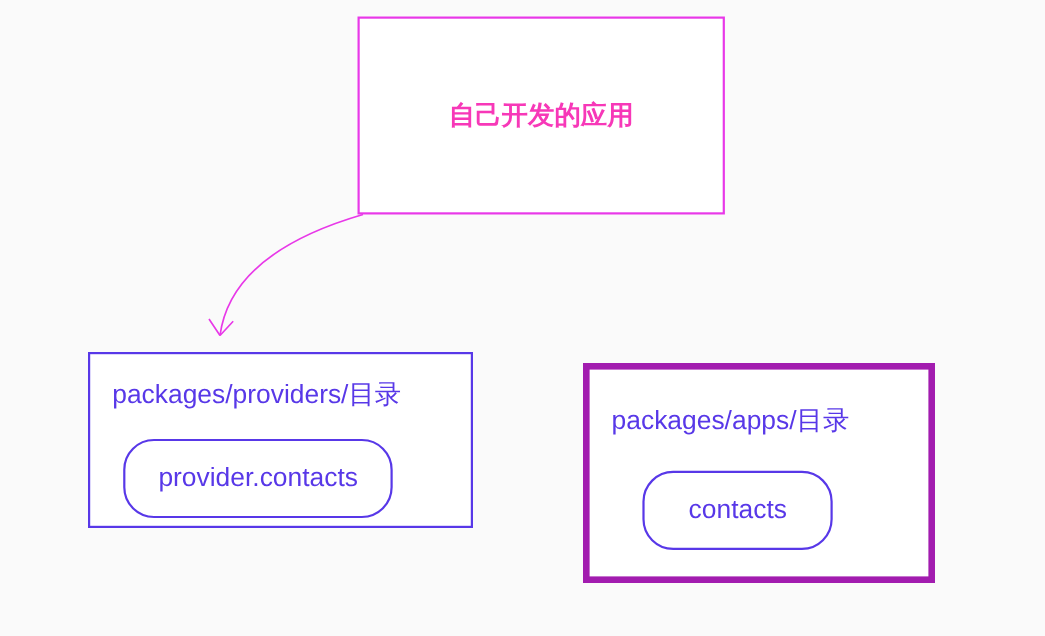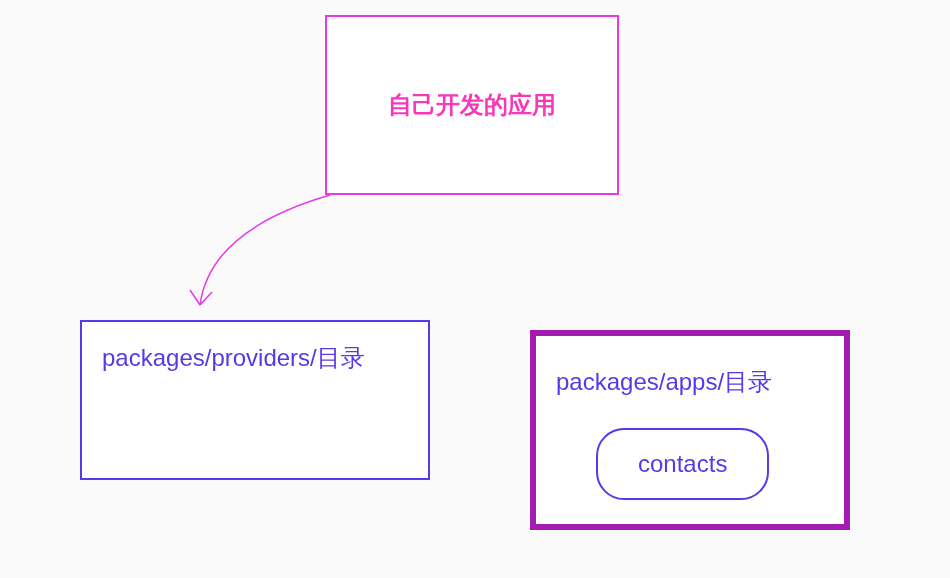--- a/index.html
+++ b/index.html
@@ -12,21 +12,21 @@
       position: relative;
     }
     .box {
       position: absolute;
       background: white;
       box-sizing: border-box;
     }
     .top-box {
       left: 325px;
       top: 15px;
-      width: 294px;
+      width: 334px;
       height: 180px;
       border: 2px solid #e838e8;
       display: flex;
       align-items: center;
       justify-content: center;
     }
     .top-label {
       color: #f738b8;
       font-size: 24px;
       font-weight: bold;
@@ -62,21 +62,21 @@
       font-size: 24px;
       margin-left: 10px;
     }
     .rounded-inner-right {
       border: 2px solid #5838e8;
       border-radius: 28px;
       padding: 20px 40px;
       display: inline-block;
       color: #5838e8;
       font-size: 24px;
-      margin-left: 40px;
+      margin-left: 28px;
       margin-top: 5px;
     }
     .arrow-svg {
       position: absolute;
       left: 160px;
       top: 190px;
       width: 200px;
       height: 140px;
       pointer-events: none;
     }
@@ -88,18 +88,19 @@
   <span class="top-label">自己开发的应用</span>
 </div>
 
 <svg class="arrow-svg">
   <path d="M 170 5 Q 50 40, 40 115" stroke="#e838e8" stroke-width="1.5" fill="none"></path>
   <path d="M 40 115 L 30 100 M 40 115 L 52 102" stroke="#e838e8" stroke-width="1.5" fill="none"></path>
 </svg>
 
 <div class="box bottom-left-box">
   <div class="box-title">packages/providers/目录</div>
+  <div class="rounded-inner">provider.contacts</div>
 </div>
 
 <div class="box bottom-right-box">
   <div class="box-title">packages/apps/目录</div>
   <div class="rounded-inner-right">contacts</div>
 </div>
 
 </body></html>

